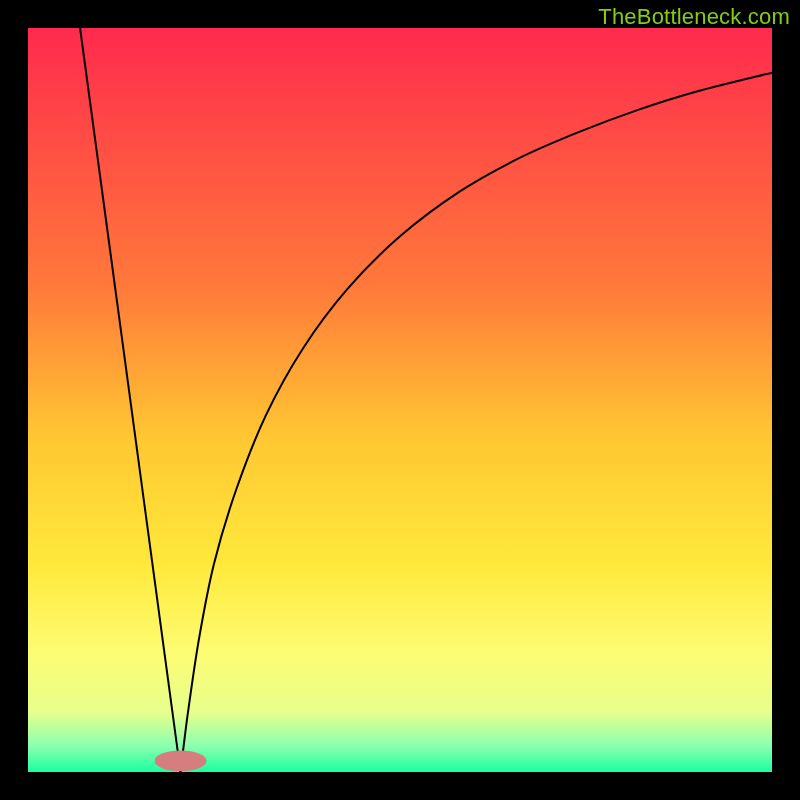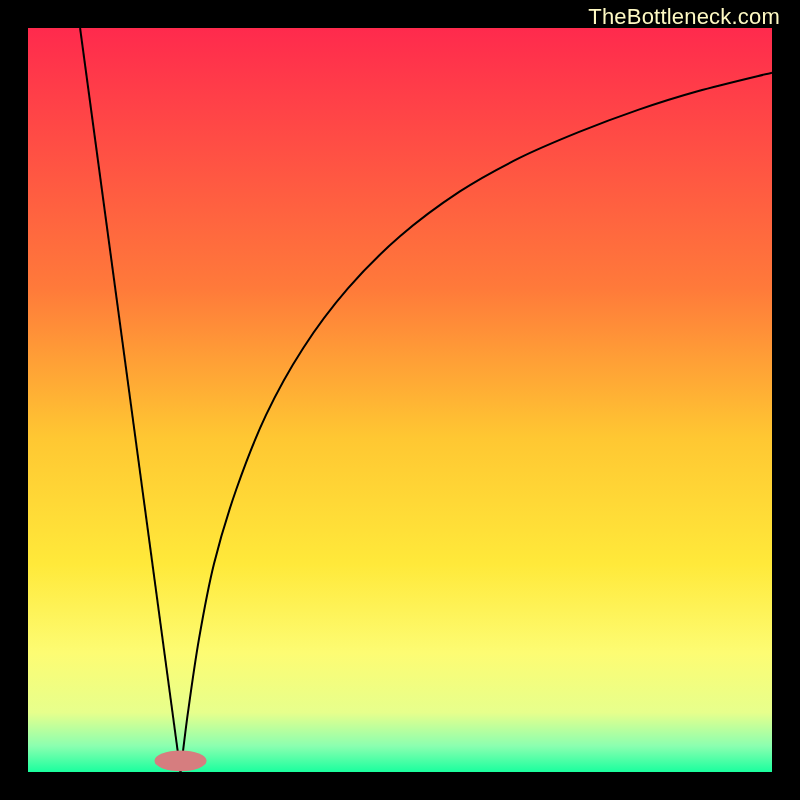--- a/index.html
+++ b/index.html
@@ -26,22 +26,22 @@
     width: 744px;
     height: 744px;
     overflow: hidden;
   }
   svg {
     display: block;
   }
   .watermark {
     position: absolute;
     top: 4px;
-    right: 20px;
-    color: #fef9c3;
+    right: 10px;
+    color: #84cc16;
     font-size: 22px;
     font-weight: 400;
     letter-spacing: 0.2px;
     user-select: none;
   }
 </style>
 </head>
 <body>
 
 <div class="frame">

